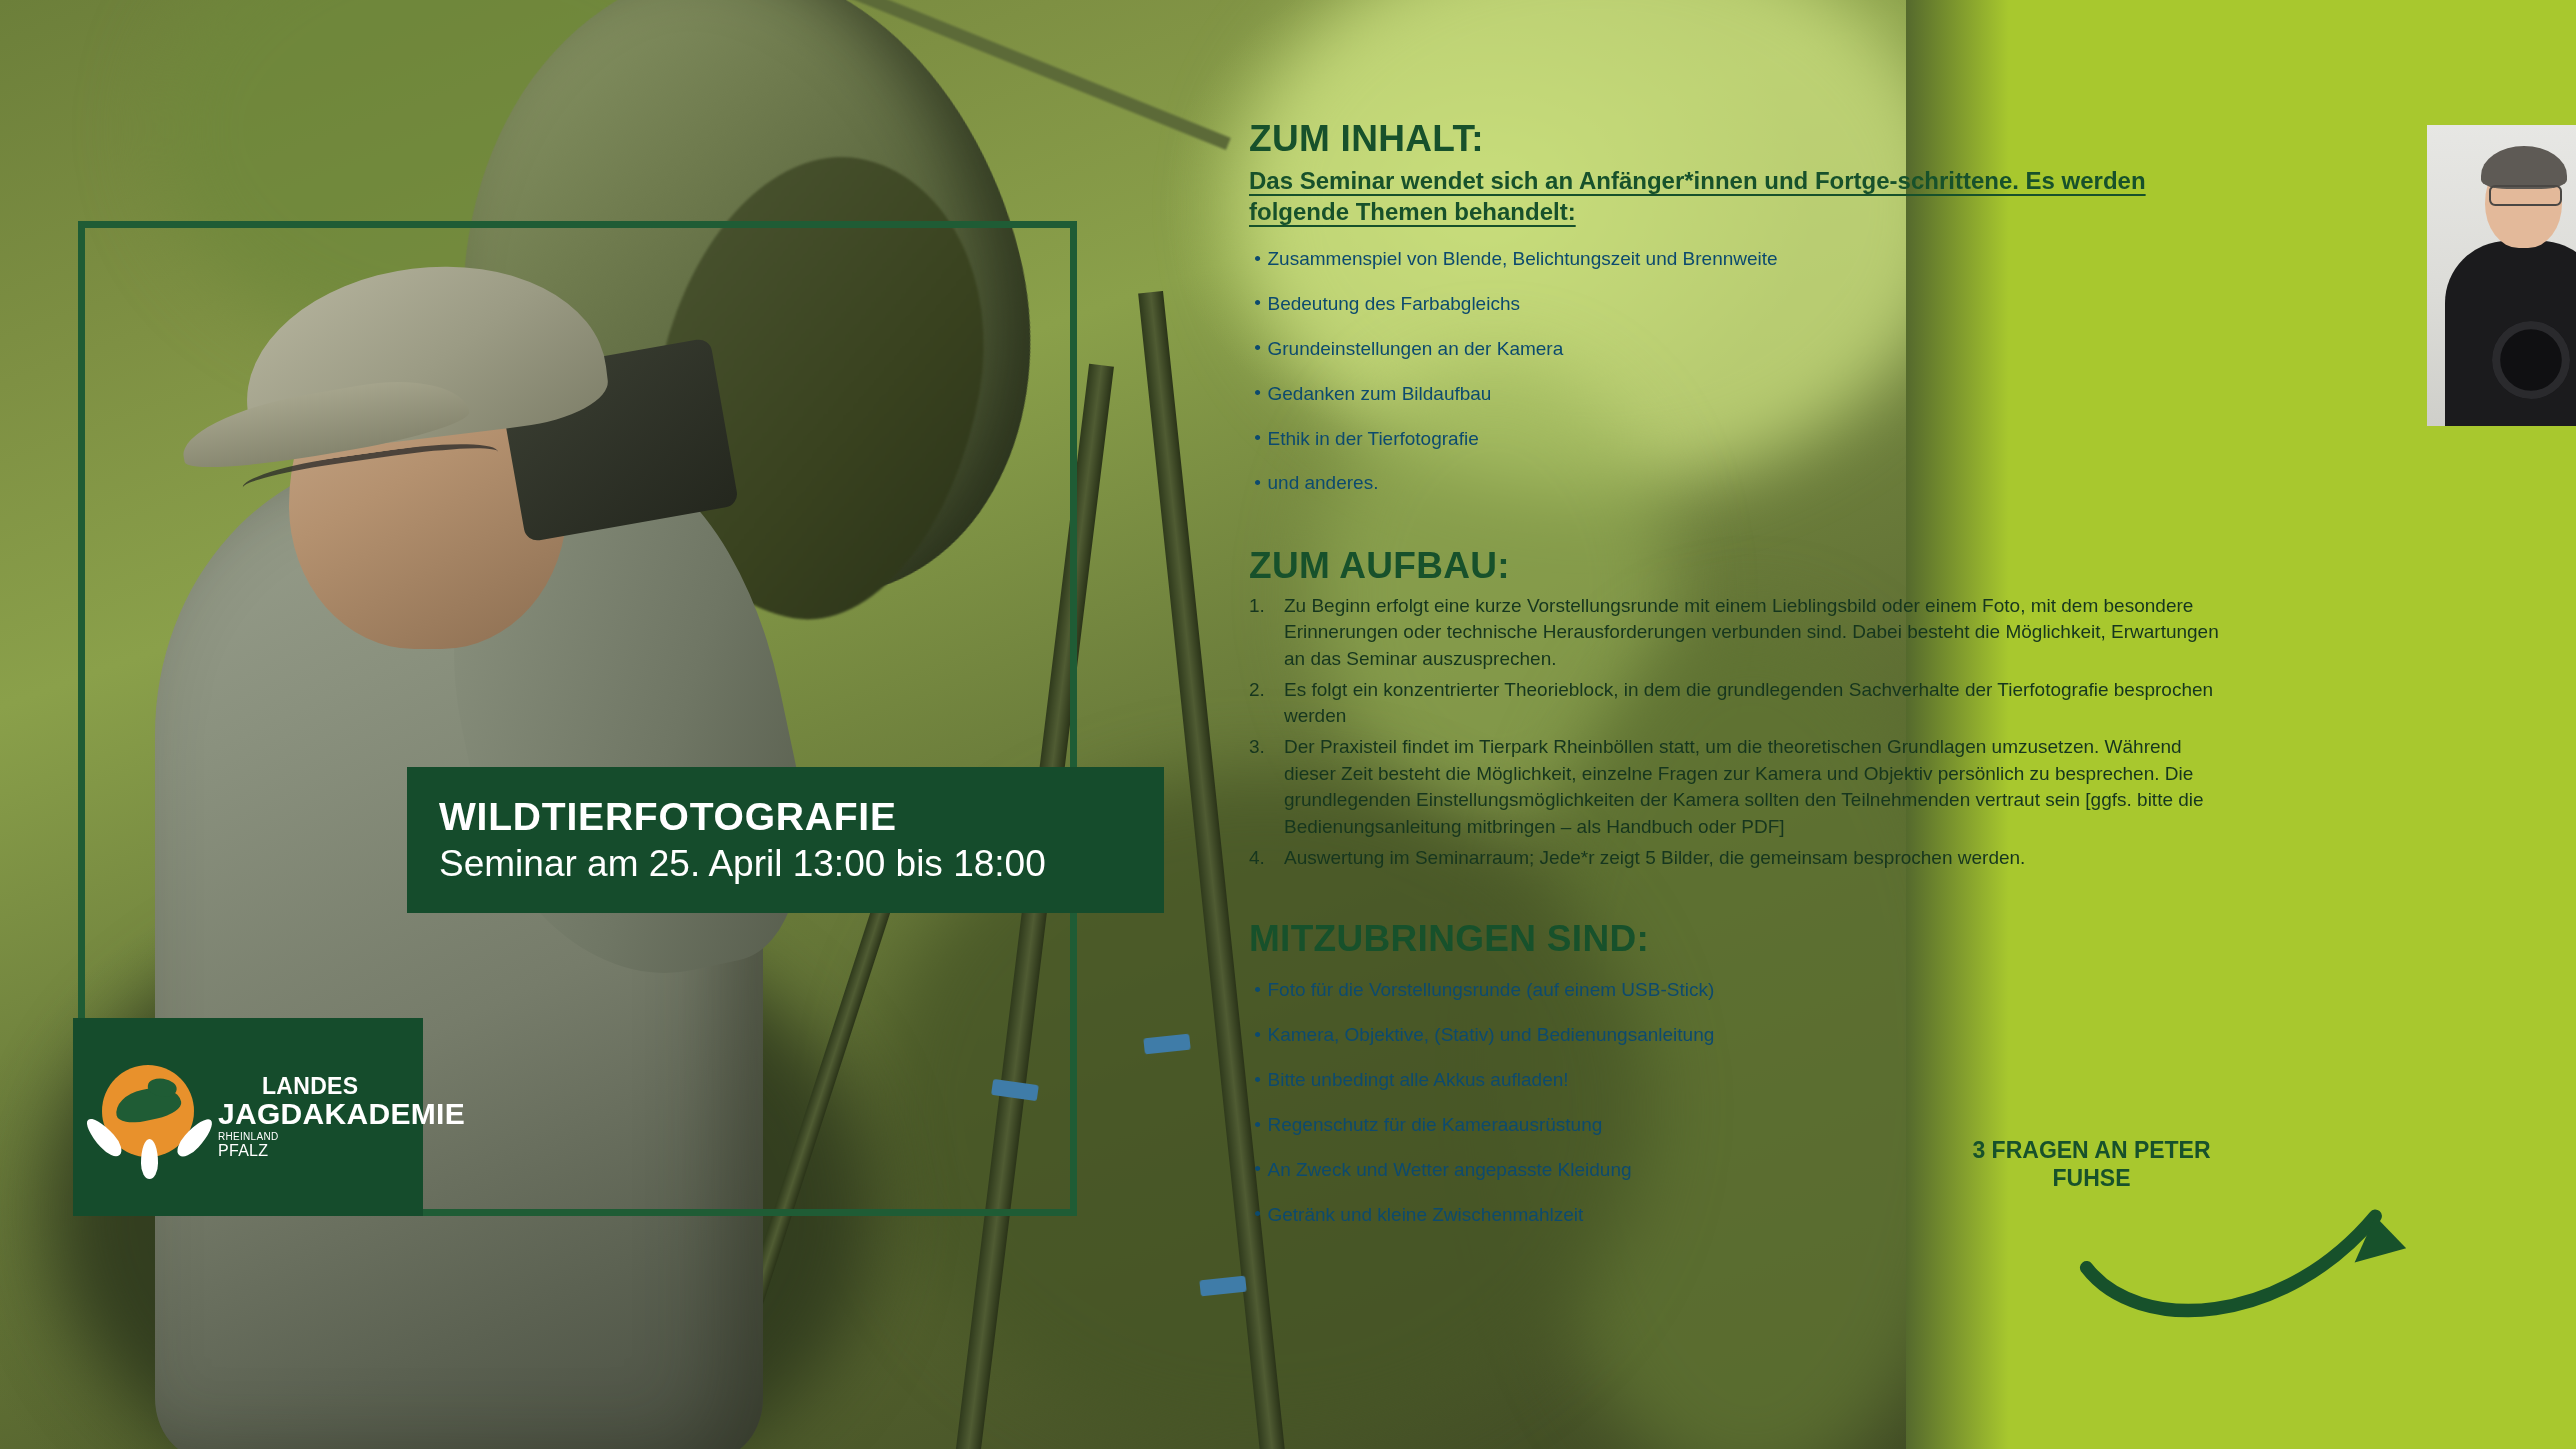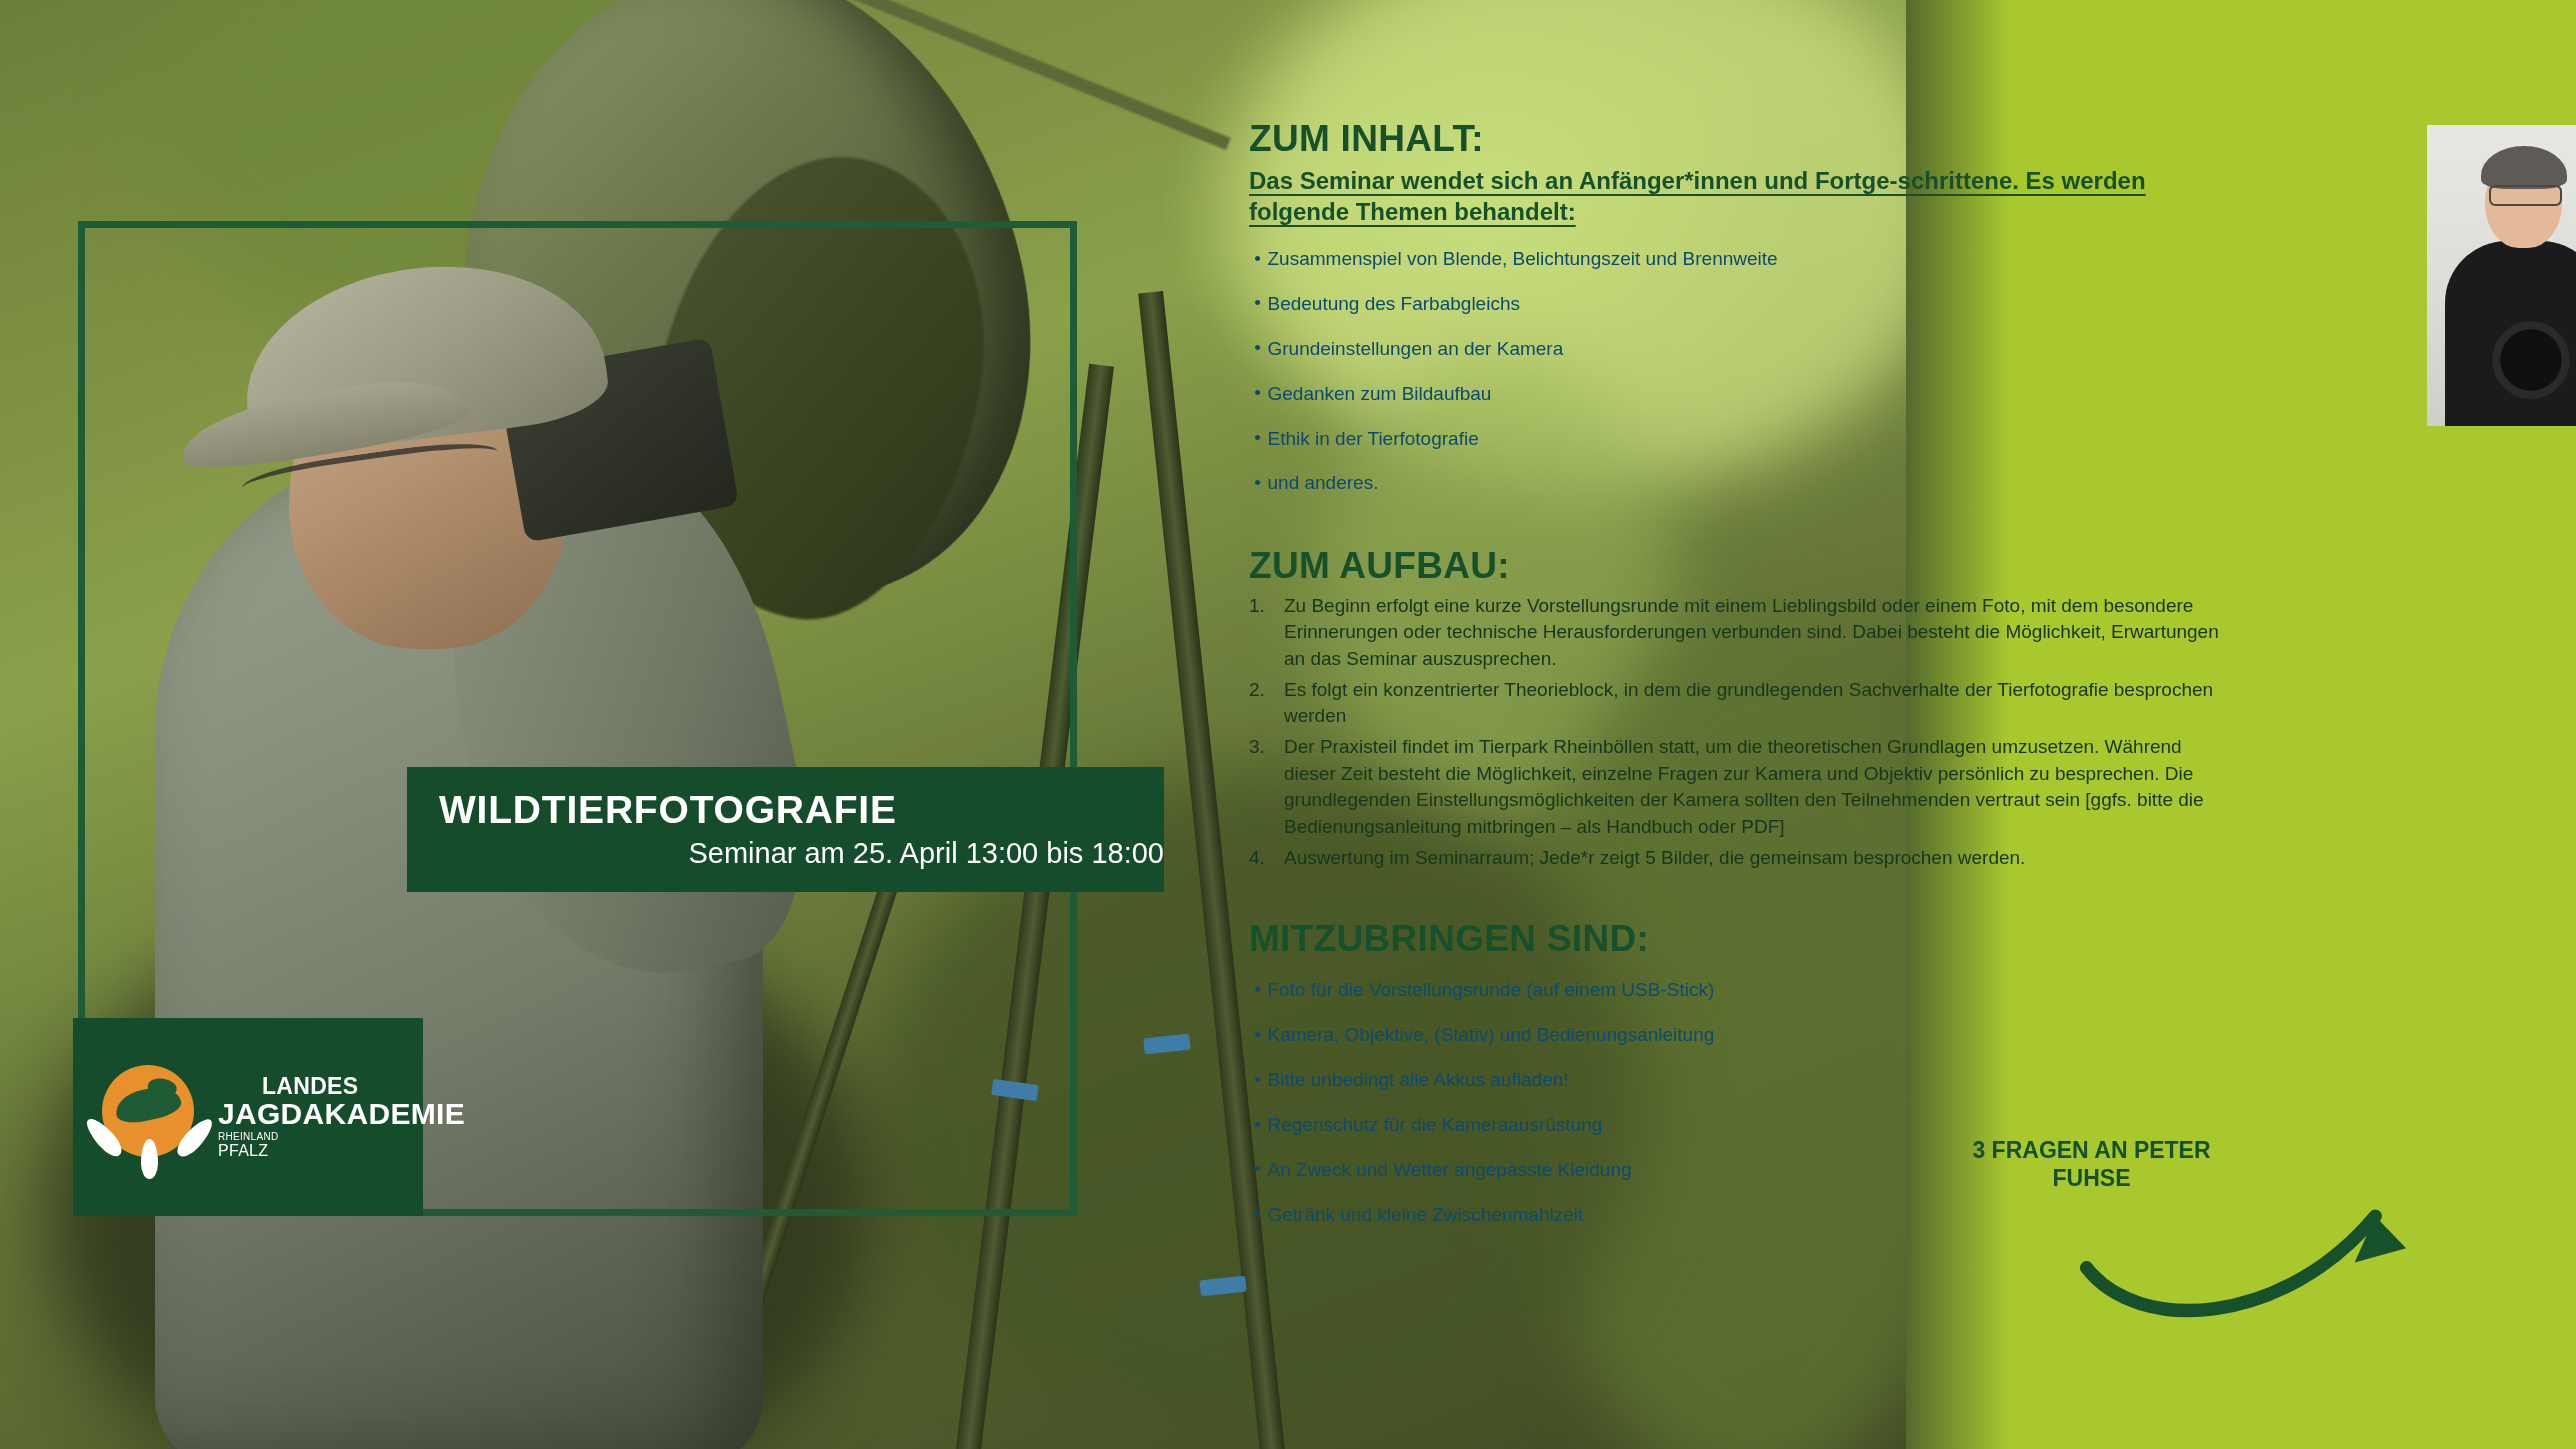--- a/index.html
+++ b/index.html
@@ -160,41 +160,40 @@
     position: absolute;
     left: 78px; top: 221px;
     width: 999px; height: 995px;
     border: 7.2px solid #1f5c35;
     box-sizing: border-box;
   }
   
   .title-plate {
     position: absolute;
     left: 407px; top: 767px;
-    width: 757px; height: 125px;
+    width: 757px; height: 146px;
     background: #154c2c;
     display: flex;
     flex-direction: column;
     justify-content: center;
     padding-left: 32px;
     box-sizing: border-box;
   }
   .title-main {
     color: #ffffff;
     font-size: 39px;
     font-weight: bold;
     letter-spacing: 0.8px;
     line-height: 1.05;
   }
   .title-sub {
     color: #ffffff;
-    font-size: 29px;
+    font-size: 37px;
     margin-top: 7.2px;
     line-height: 1.05;
-    text-align: right;
   }
   
   .logo-plate {
     position: absolute;
     left: 73px; top: 1018px;
     width: 350px; height: 198px;
     background: #154c2c;
     display: flex;
     align-items: center;
     padding-left: 20.6px;

